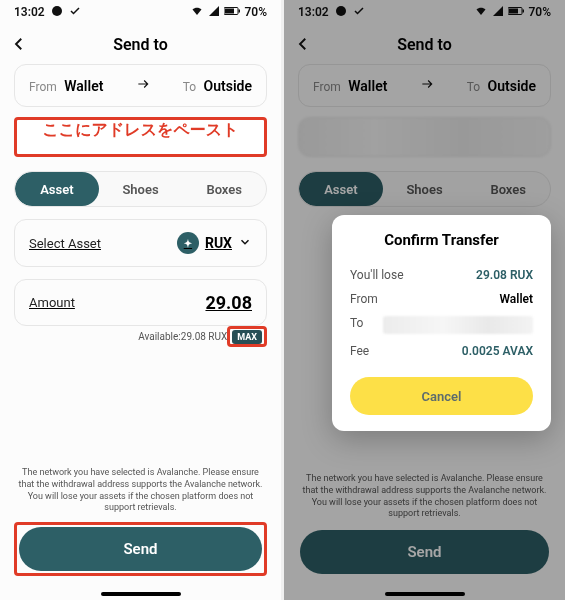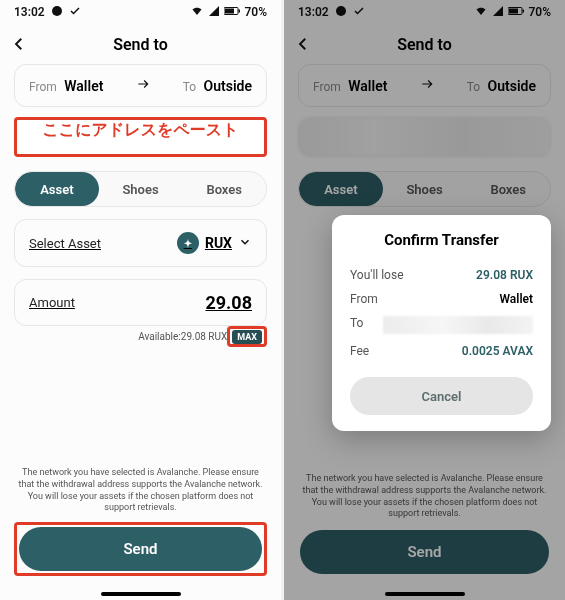--- a/index.html
+++ b/index.html
@@ -189,21 +189,21 @@
     background:linear-gradient(90deg,#ececec,#f6f6f6 40%,#e9e9e9 70%,#f3f3f3);
     filter:blur(1px);
     flex:1; margin-left:20px;
   }
   .dlg-actions{
     margin-top:14px;
     display:flex; gap:10px;
   }
   .btn-cancel{
     flex:1;height:38px;border-radius:20px;
-    background:#e5e5e5;color:#5c6b6d;
+    background:#fde047;color:#5c6b6d;
     display:flex;align-items:center;justify-content:center;
     font-size:13px;font-weight:600;
   }
   .btn-confirm{
     flex:1;height:38px;border-radius:20px;
     background:var(--teal);color:#fff;
     display:flex;align-items:center;justify-content:center;
     font-size:13px;font-weight:600;
   }
   .confirm-wrap{ padding:2px; flex:1; }

